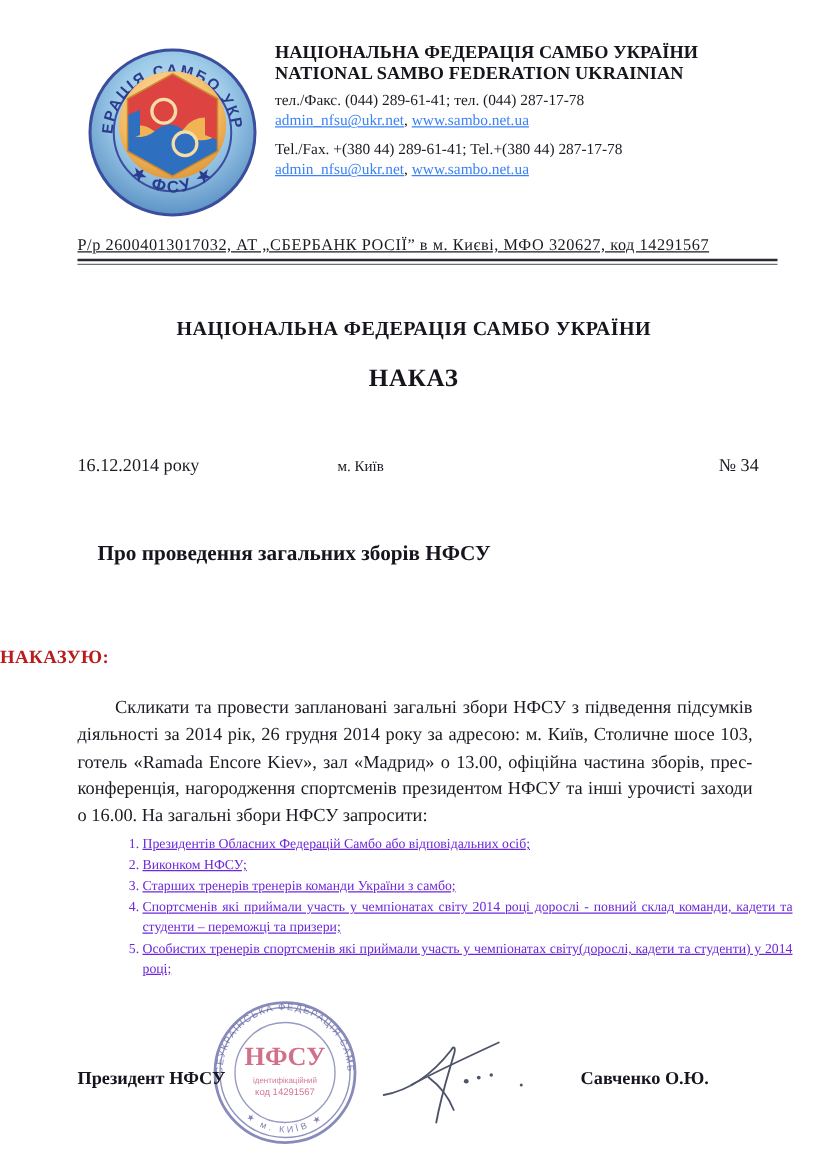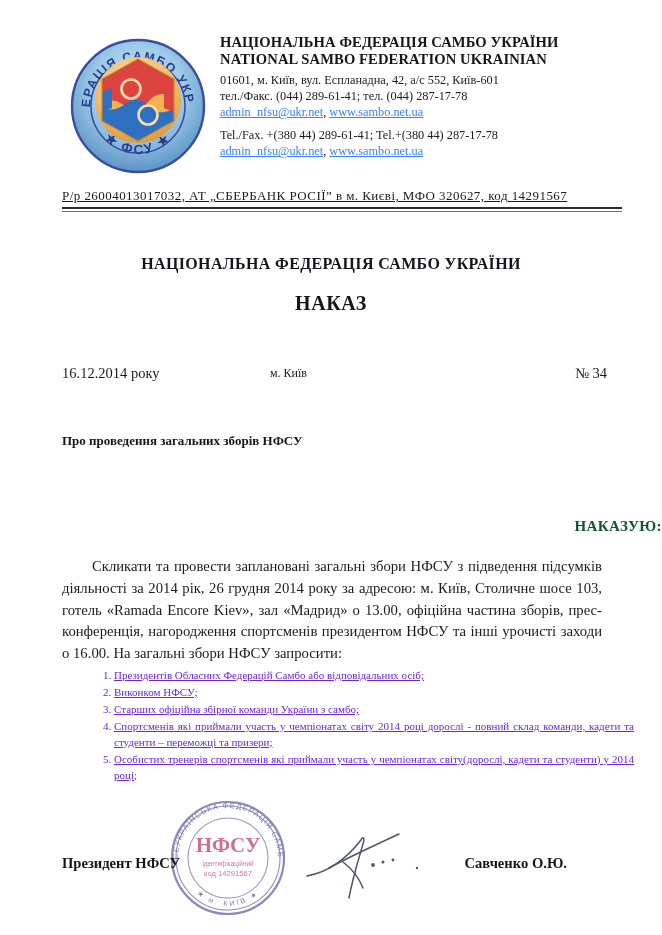--- a/index.html
+++ b/index.html
@@ -124,37 +124,37 @@
     font-size: 14.5px;
     color: #1a1a22;
   }
   .meta-date { position: absolute; left: 0; top: 0; }
   .meta-city { position: absolute; left: 208px; top: 1px; font-size: 12px; }
   .meta-number { position: absolute; right: 0; top: 0; }
 
   
   .subject {
     position: absolute;
-    left: 62px;
+    left: 78px;
     top: 433px;
     font-weight: bold;
-    font-size: 13px;
+    font-size: 17px;
     color: #15151d;
   }
 
   
   .order-word {
     position: absolute;
     left: 0; right: 0;
     top: 518px;
-    text-align: right;
+    text-align: left;
     font-weight: bold;
     font-size: 15px;
     letter-spacing: .4px;
-    color: #14532d;
+    color: #b91c1c;
   }
 
   
   .body-text {
     position: absolute;
     left: 62px;
     width: 540px;
     top: 556px;
     font-size: 14.7px;
     line-height: 1.48;
@@ -273,21 +273,20 @@
           </g>
         </svg>
       </div>
     </div>
 
     <div class="org-block">
       <div class="org-name-ua">НАЦІОНАЛЬНА ФЕДЕРАЦІЯ САМБО УКРАЇНИ</div>
       <div class="org-name-en">NATIONAL SAMBO FEDERATION UKRAINIAN</div>
 
       <div class="addr-group-ua">
-        <div class="addr-line">01601, м. Київ, вул. Еспланадна, 42, а/с 552, Київ-601</div>
         <div class="addr-line">тел./Факс. (044) 289-61-41; тел. (044) 287-17-78</div>
         <div class="addr-line"><a class="link" href="#">admin_nfsu@ukr.net</a><span>, </span><a class="link" href="#">www.sambo.net.ua</a></div>
       </div>
 
       <div class="addr-group-en">
         <div class="addr-line">Tel./Fax. +(380 44) 289-61-41; Tel.+(380 44) 287-17-78</div>
         <div class="addr-line"><a class="link" href="#">admin_nfsu@ukr.net</a><span>, </span><a class="link" href="#">www.sambo.net.ua</a></div>
       </div>
     </div>
   </div>
@@ -307,21 +306,21 @@
 
   <div class="subject">Про проведення загальних зборів НФСУ</div>
 
   <div class="order-word">НАКАЗУЮ:</div>
 
   <div class="body-text">Скликати та провести заплановані загальні збори НФСУ з підведення підсумків діяльності за 2014 рік, 26 грудня 2014 року за адресою: м. Київ, Столичне шосе 103,   готель «Ramada Encore Kiev», зал «Мадрид» о 13.00, офіційна частина зборів, прес-конференція, нагородження спортсменів президентом НФСУ та інші урочисті заходи о 16.00. На загальні збори НФСУ запросити:</div>
 
   <ol class="invite-list">
     <li>Президентів Обласних Федерацій Самбо або відповідальних осіб;</li>
     <li class="nojust">Виконком НФСУ;</li>
-    <li class="nojust">Старших офіційна збірної команди України з самбо;</li>
+    <li class="nojust">Старших тренерів тренерів команди України з самбо;</li>
     <li>Спортсменів які приймали участь у чемпіонатах світу 2014 році дорослі - повний склад команди, кадети та студенти – переможці та призери;</li>
     <li>Особистих тренерів спортсменів які приймали участь у чемпіонатах світу(дорослі, кадети та студенти) у 2014 році;</li>
   </ol>
 
   <div class="stamp">
     <svg viewBox="0 0 124 124" width="124" height="124" aria-hidden="true">
       <defs>
         <path id="stampOuterTop" d="M 12,62 A 50,50 0 0 1 112,62" fill="none"></path>
         <path id="stampOuterBot" d="M 16,64 A 46,46 0 0 0 108,64" fill="none"></path>
       </defs>

